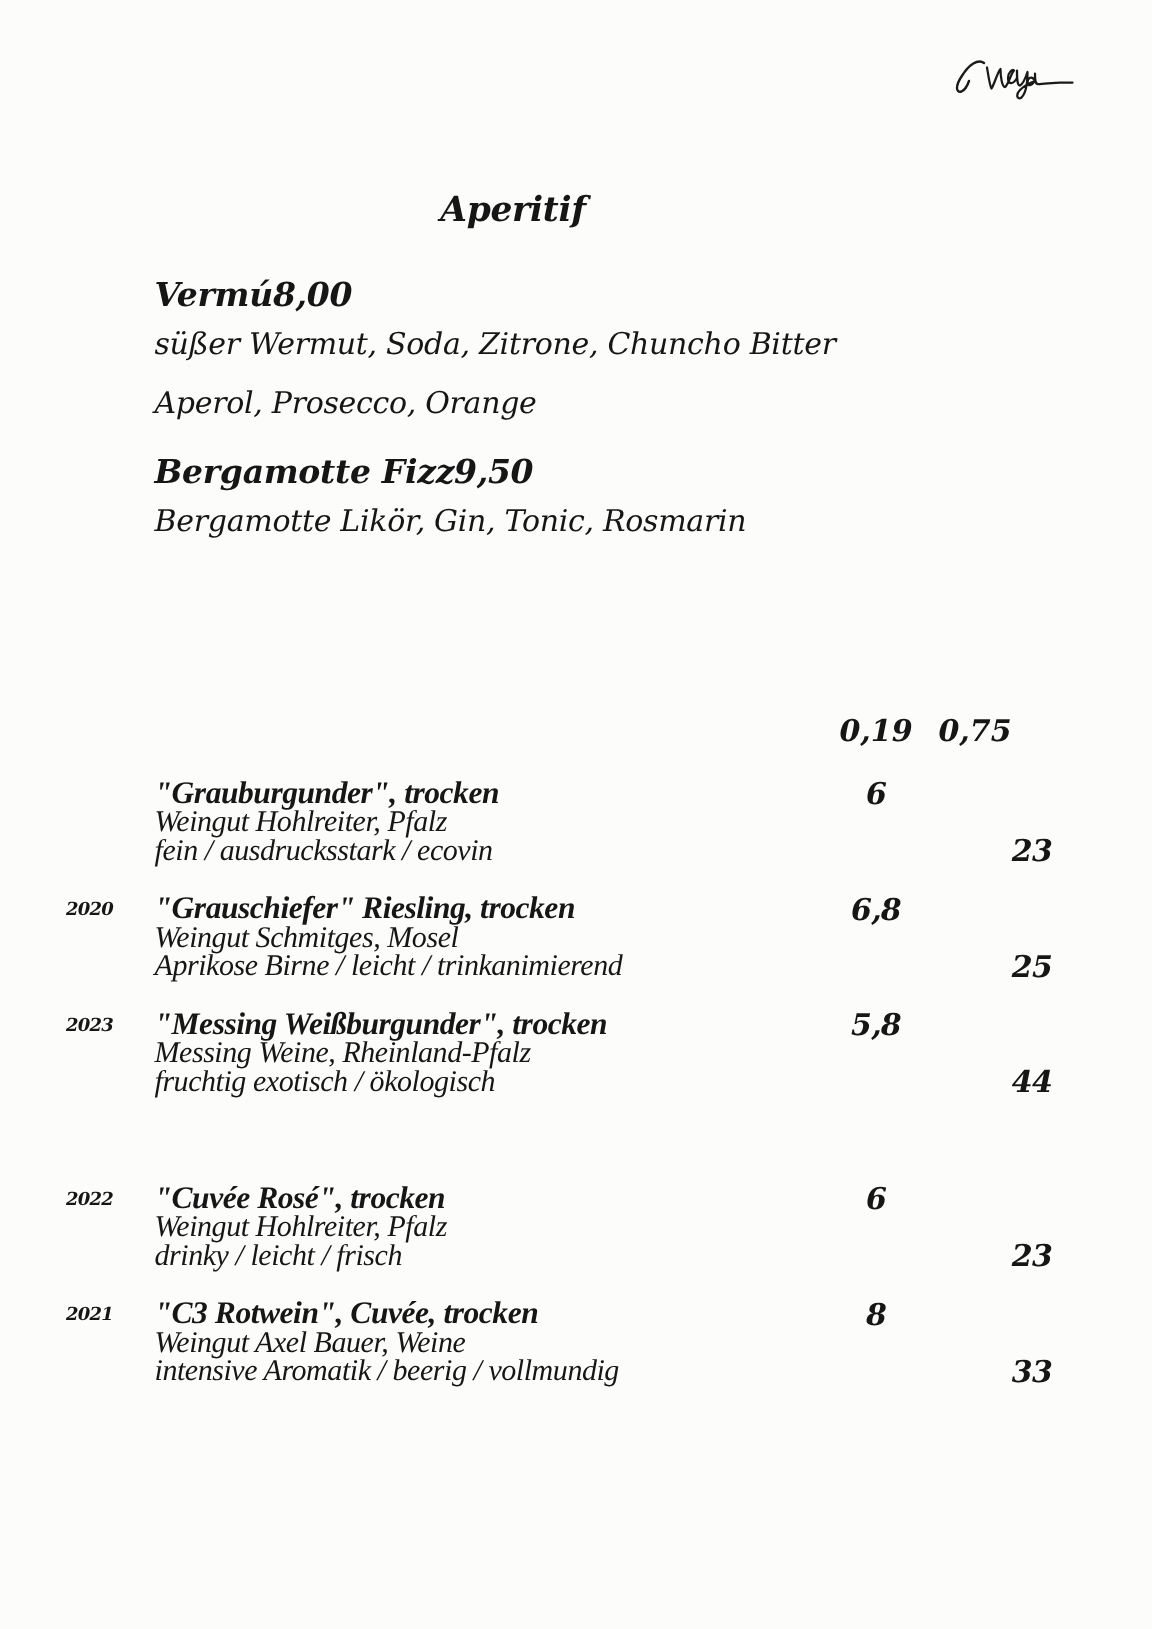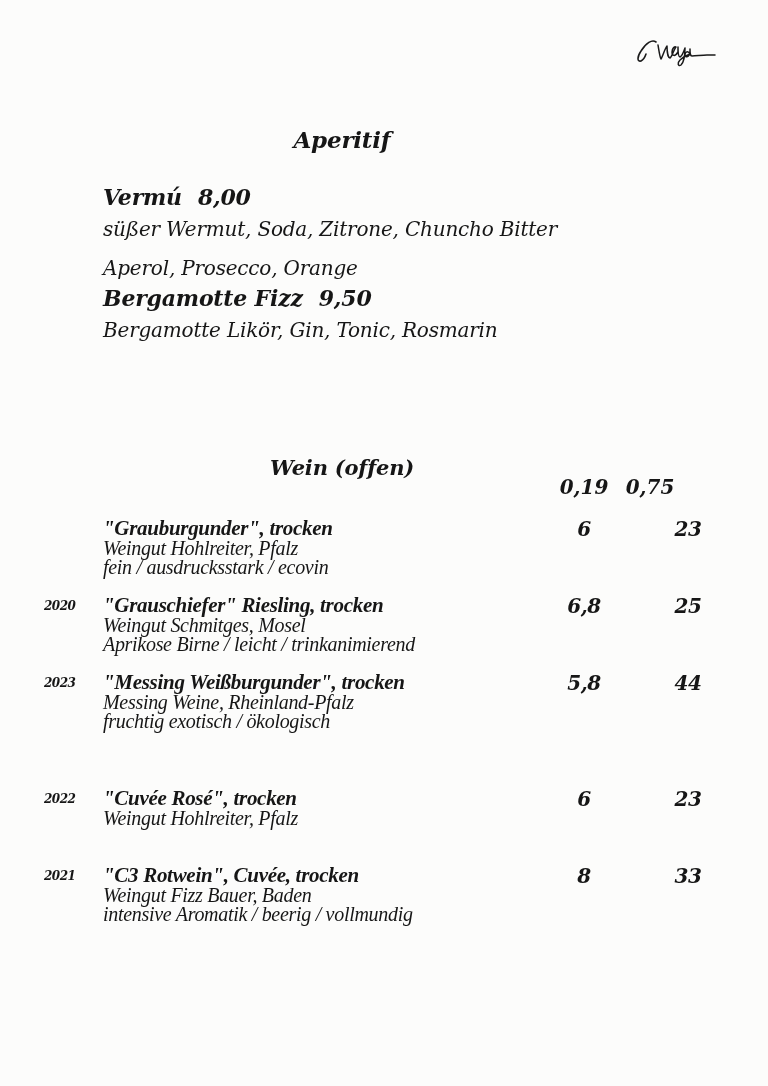--- a/index.html
+++ b/index.html
@@ -39,31 +39,31 @@
     font-weight: bold;
     letter-spacing: -0.2px;
   }
   .title-aperitif { top: 128px; font-size: 23px; line-height: 23px; }
   .title-wine    { top: 457px; font-size: 21px; line-height: 21px; }
 
   
   .ap-item { position: absolute; left: 103px; width: 560px; }
   .ap-item-1 { top: 187px; }
   .ap-item-2 { top: 246px; }
-  .ap-item-3 { top: 288px; }
+  .ap-item-3 { top: 305px; }
   .ap-name-line {
     font-family: "DejaVu Serif", serif;
     font-style: italic;
     font-weight: bold;
     font-size: 22px;
     line-height: 20px;
     letter-spacing: -0.2px;
     white-space: nowrap;
   }
-  .ap-price { margin-left: 16px; }
+  .ap-price { margin-left: 0; }
   .ap-desc {
     margin-top: 12px;
     font-family: "DejaVu Serif", serif;
     font-style: italic;
     font-weight: normal;
     font-size: 20px;
     line-height: 20px;
     letter-spacing: -0.2px;
     white-space: nowrap;
   }
@@ -132,21 +132,21 @@
     width: 74px;
     text-align: center;
     font-family: "DejaVu Serif", serif;
     font-style: italic;
     font-weight: bold;
     font-size: 20px;
     line-height: 20px;
     letter-spacing: -0.5px;
   }
   .price-small { left: 547px; }
-  .price-large { left: 651px; }
+  .price-large { left: 651px; margin-top: 38px; }
 </style>
 </head>
 <body>
 
 <div class="page">
 
   <div class="logo">
     <svg viewBox="0 0 86 34" fill="none">
       <path d="M22,6 C18,3 12,7 7,15 C3,21 3,26 7,25 C9,24 11,21 12,18" stroke="#1a1a1a" stroke-width="1.6" stroke-linecap="round" fill="none"></path>
       <path d="M24,9 C25,15 26,22 27,23 C29,20 31,12 33,10 C33,15 34,22 36,22 C38,21 40,13 42,11
@@ -170,21 +170,20 @@
     <div class="ap-desc">Aperol, Prosecco, Orange</div>
   </div>
 
   <div class="ap-item ap-item-3">
     <div class="ap-name-line">
       <span>Bergamotte Fizz</span><span class="ap-price">9,50</span>
     </div>
     <div class="ap-desc">Bergamotte Likör, Gin, Tonic, Rosmarin</div>
   </div>
 
-  <div class="section-title title-wine">Wein (offen)</div>
 
   <div class="size-header size-small">0,19</div>
   <div class="size-header size-large">0,75</div>
 
   <div class="wine-row row-1">
     <div class="wine-year"></div>
     <div class="wine-main">
       <div class="wine-name">"Grauburgunder", trocken</div>
       <div class="wine-producer">Weingut Hohlreiter, Pfalz</div>
       <div class="wine-notes">fein / ausdrucksstark / ecovin</div>
@@ -213,29 +212,30 @@
     </div>
     <div class="wine-price price-small">5,8</div>
     <div class="wine-price price-large">44</div>
   </div>
 
   <div class="wine-row row-4">
     <div class="wine-year">2022</div>
     <div class="wine-main">
       <div class="wine-name">"Cuvée Rosé", trocken</div>
       <div class="wine-producer">Weingut Hohlreiter, Pfalz</div>
+      <div class="wine-notes">drinky / leicht / frisch</div>
     </div>
     <div class="wine-price price-small">6</div>
     <div class="wine-price price-large">23</div>
   </div>
 
   <div class="wine-row row-5">
     <div class="wine-year">2021</div>
     <div class="wine-main">
       <div class="wine-name">"C3 Rotwein", Cuvée, trocken</div>
-      <div class="wine-producer">Weingut Fizz Bauer, Baden</div>
+      <div class="wine-producer">Weingut Axel Bauer, Weine</div>
       <div class="wine-notes">intensive Aromatik / beerig / vollmundig</div>
     </div>
     <div class="wine-price price-small">8</div>
     <div class="wine-price price-large">33</div>
   </div>
 
 </div>
 
 </body></html>

